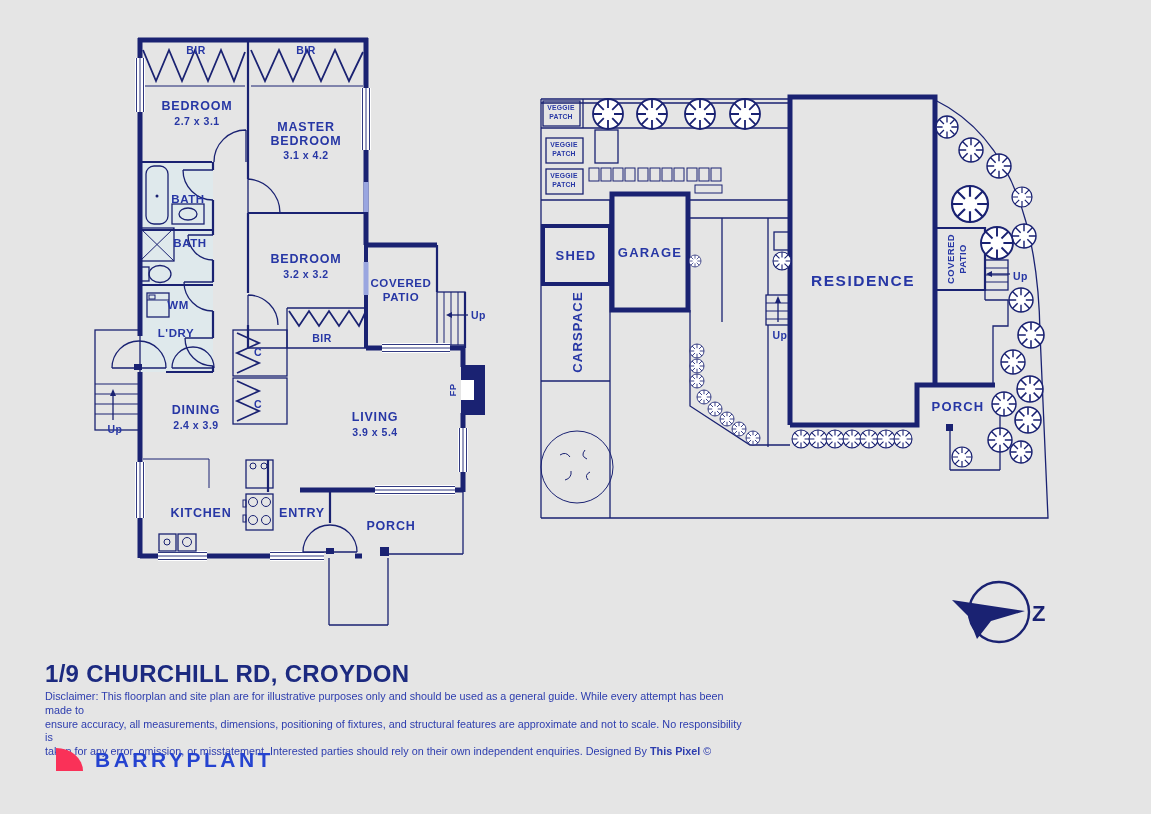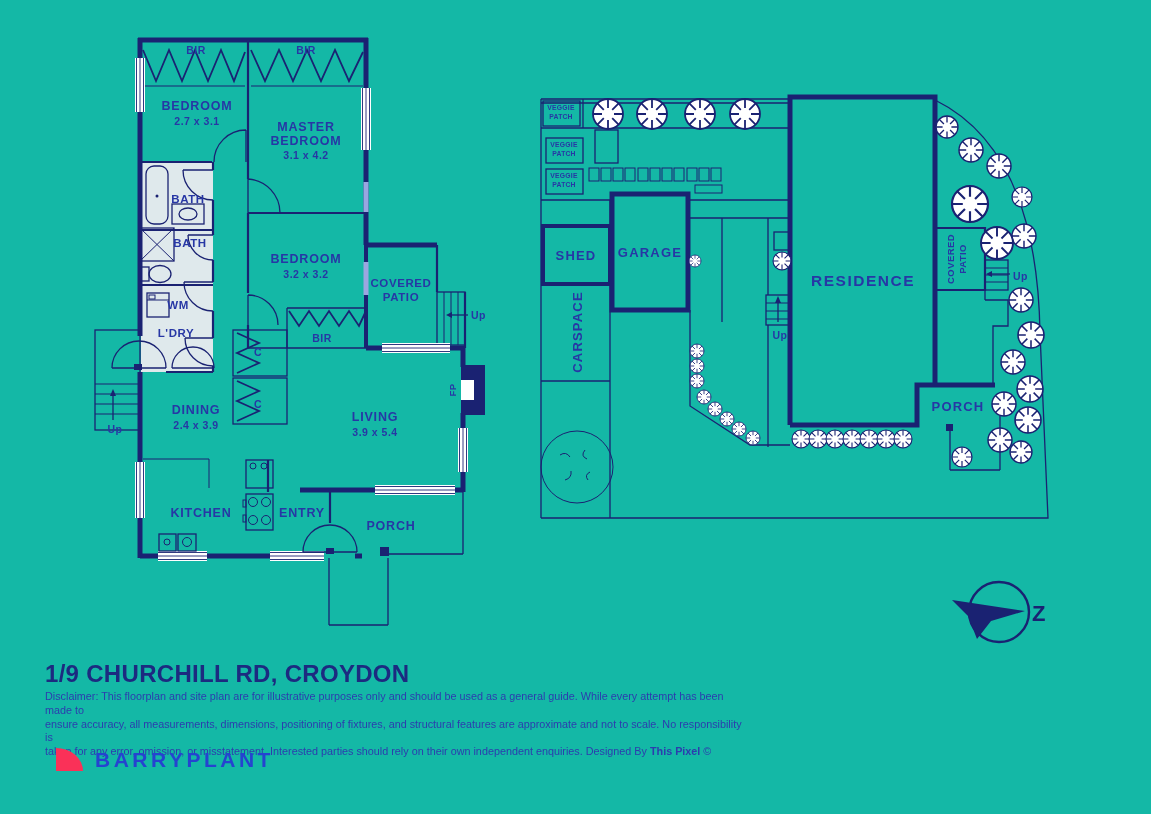--- a/index.html
+++ b/index.html
@@ -1,16 +1,16 @@
 <!DOCTYPE html>
 <html><head>
 <meta charset="utf-8">
 <style>
   html,body{margin:0;padding:0;background:#fff;}
-  .page{position:relative;width:1151px;height:814px;background:#14b8a6;overflow:hidden;
+  .page{position:relative;width:1151px;height:814px;background:#e5e5e5;overflow:hidden;
         font-family:"Liberation Sans",sans-serif;}
   svg text{font-family:"Liberation Sans",sans-serif;font-weight:bold;fill:#2737a5;}
   .w5{stroke:#1a2272;fill:none;stroke-width:5;}
   .w4{stroke:#1a2272;fill:none;stroke-width:4;}
   .w2{stroke:#1a2272;fill:none;stroke-width:2.2;}
   .t{stroke:#1a2272;fill:none;stroke-width:1.3;}
   .t1{stroke:#1a2272;fill:none;stroke-width:1;}
   .zz{stroke:#1a2272;fill:none;stroke-width:1.8;stroke-linejoin:miter;}
   .glass{stroke:#9aa6e0;fill:none;stroke-width:5;}
   .winbase{fill:#ffffff;stroke:none;}

